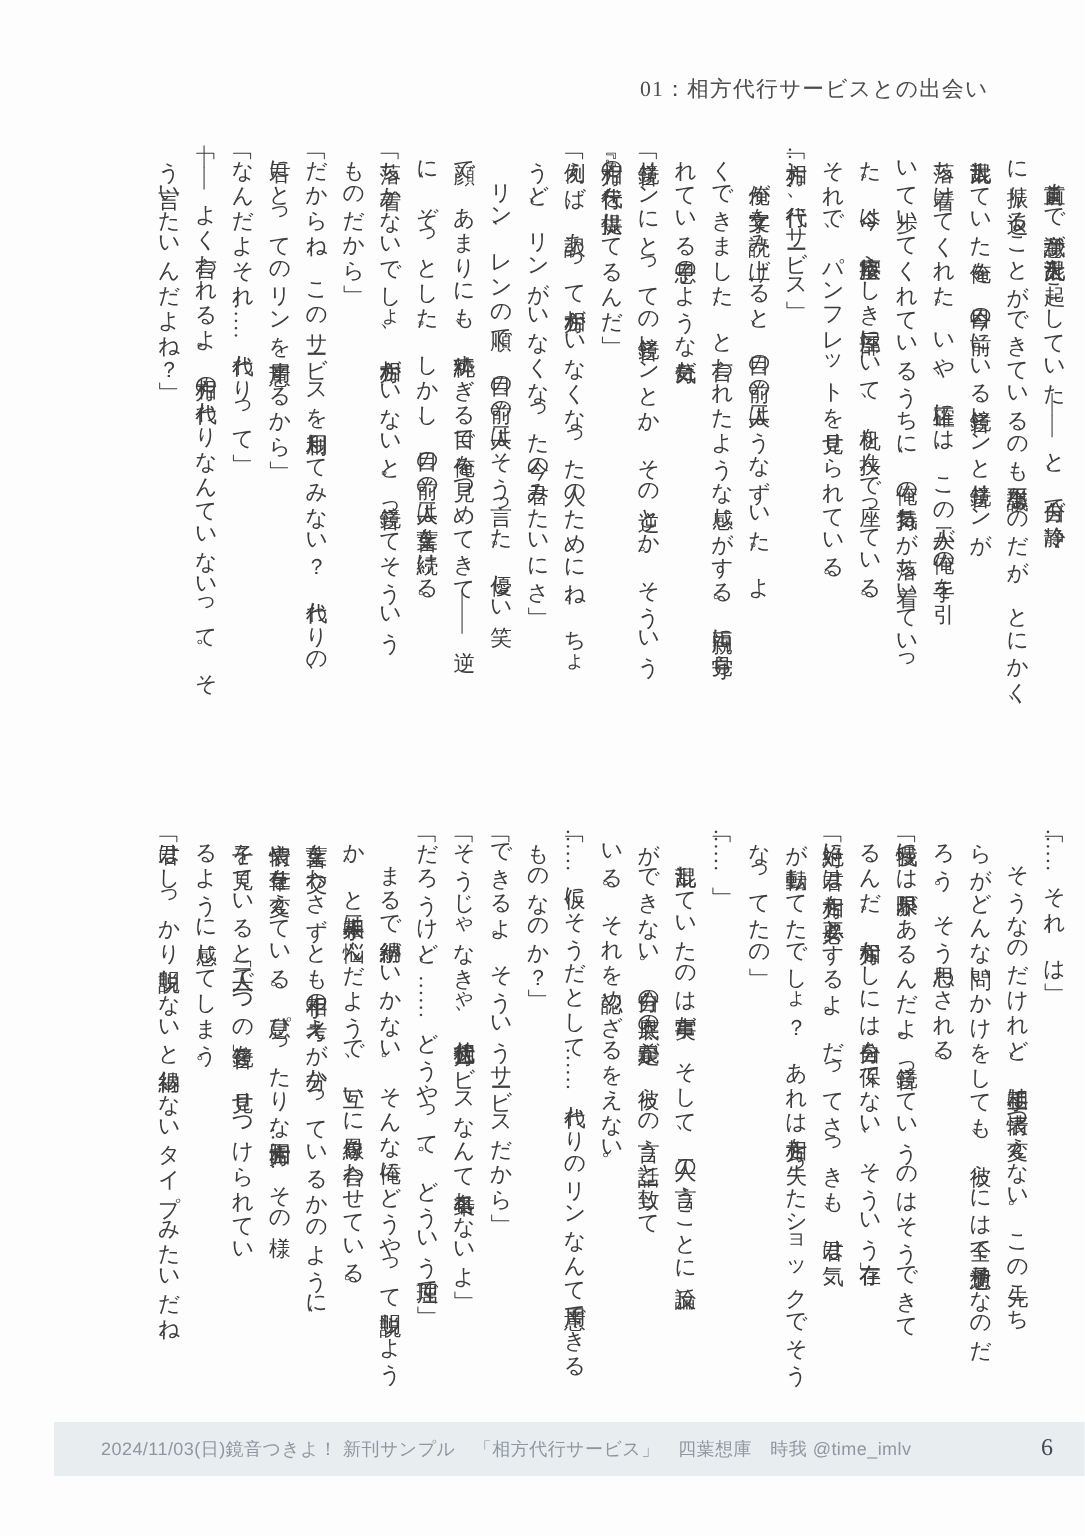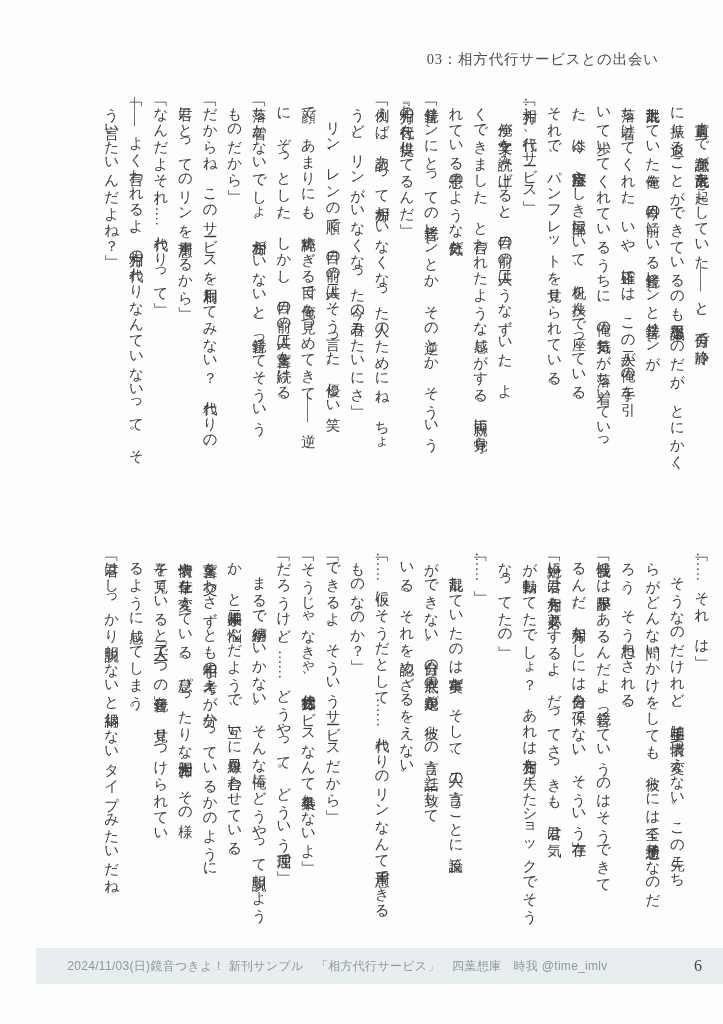--- a/index.html
+++ b/index.html
@@ -67,21 +67,21 @@
     font-family: "Liberation Serif", "DejaVu Serif", serif;
     font-size: 16px;
     color: #3f4a54;
   }
 </style>
 </head>
 <body>
 
 <div class="page">
 
-  <div class="chapter-header">03：相方代行サービスとの出会い</div>
+  <div class="chapter-header">01：相方代行サービスとの出会い</div>
 
   <div class="vblock block-top">
       <p>　直前まで意識が大混乱を起こしていた――と、自分で冷静</p>
       <p>に振り返ることができているのも不思議なのだが、とにかく、</p>
       <p>大混乱していた俺を、今目の前にいる鏡音レンと鏡音リンが</p>
       <p>落ち着けてくれた。いや、正確には、この二人が俺の手を引</p>
       <p>いて歩いてくれているうちに、俺の気持ちが落ち着いていっ</p>
       <p>た。今は、応接室らしき部屋にいて、机を挟んで座っている。</p>
       <p>それで、パンフレットを見せられている。</p>
       <p>「相方……代行、サービス」</p>

